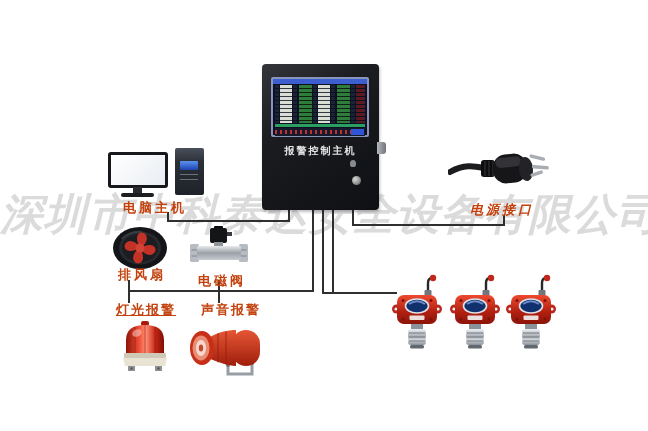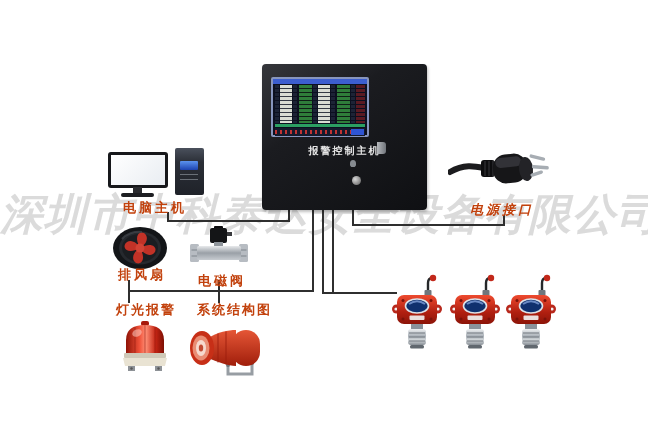--- a/index.html
+++ b/index.html
@@ -18,21 +18,21 @@
   
   .wire{position:absolute;background:#2f2f2f;z-index:2;}
 
   
   .label{position:absolute;z-index:4;font-weight:bold;font-size:13px;color:#c2410c;
          letter-spacing:3px;text-align:center;white-space:nowrap;}
 
   
   .panel{position:absolute;left:262px;top:64px;width:117px;height:146px;z-index:3;border-radius:4px;
          background:linear-gradient(145deg,#35363b 0%,#1b1c20 35%,#0f1013 100%);
-         box-shadow:1px 2px 3px rgba(0,0,0,.25);padding-left:48px;}
+         box-shadow:1px 2px 3px rgba(0,0,0,.25);}
   .latch{position:absolute;left:377px;top:142px;width:9px;height:12px;z-index:3;
          background:linear-gradient(90deg,#b5b8bc,#70747a);border-radius:0 3px 3px 0;}
   .screen{position:absolute;left:9px;top:13px;width:98px;height:60px;box-sizing:border-box;
           border:2px solid #8795bd;border-radius:2px;background:#0c1020;}
   .scr-title{height:5px;background:#3c5ecf;}
   .scr-table{display:flex;justify-content:space-between;height:38px;margin:1px 2px 0;}
   .scr-table i{display:block;height:100%;}
   .cd{width:4px;background:repeating-linear-gradient(to bottom,#1c2336 0 3px,#0c1020 3px 4px);}
   .cl{width:12px;background:repeating-linear-gradient(to bottom,#d9ddd3 0 3px,#343a44 3px 4px);}
   .cg{width:13px;background:repeating-linear-gradient(to bottom,#2f7d3a 0 3px,#0f1f16 3px 4px);}
@@ -202,35 +202,35 @@
     <rect x="20" y="2" width="17" height="15" rx="2" fill="#141517"></rect>
     <rect x="37" y="6" width="5" height="4" fill="#3a3b3e"></rect>
     <rect x="24" y="16" width="9" height="4" fill="#8f959b"></rect>
     <rect x="0" y="18" width="9" height="18" rx="1.5" fill="#b7bcc2"></rect>
     <rect x="49" y="18" width="9" height="18" rx="1.5" fill="#b7bcc2"></rect>
     <path d="M1.5 24 h6 M50.5 24 h6 M1.5 30 h6 M50.5 30 h6" stroke="#7f858c" stroke-width="1"></path>
     <rect x="7" y="20" width="44" height="14" rx="2" fill="url(#g-metal)"></rect>
   </svg>
   <div class="label" style="left:194px;top:272px;width:56px;">电磁阀</div>
 
-  <div class="label" style="left:112px;top:301px;width:68px;letter-spacing:2px;">灯光报警</div>
+  <div class="label" style="left:112px;top:301px;width:68px;letter-spacing:2px;text-decoration:underline;">灯光报警</div>
   <svg class="dev beacon" viewBox="0 0 54 54">
     <rect x="23" y="1" width="8" height="5" rx="2" fill="#a81a0c"></rect>
     <path d="M8 34 L8 20 Q8 5 27 5 Q46 5 46 20 L46 34 Z" fill="url(#g-beacon)"></path>
     <path d="M17 7 V33 M27 5 V33 M37 7 V33" stroke="#8c150a" stroke-width="1" opacity=".55"></path>
     <ellipse cx="19" cy="13" rx="5" ry="3.5" fill="#ffd9cf" opacity=".5" transform="rotate(-25 19 13)"></ellipse>
     <rect x="6" y="33" width="42" height="5" rx="1" fill="#cfc9b8"></rect>
     <path d="M5 38 H49 L47 46 H7 Z" fill="#e9e3d3"></path>
     <rect x="10" y="46" width="7" height="5" fill="#8d9196"></rect>
     <rect x="37" y="46" width="7" height="5" fill="#8d9196"></rect>
     <circle cx="13.5" cy="48.5" r="1.2" fill="#555"></circle>
     <circle cx="40.5" cy="48.5" r="1.2" fill="#555"></circle>
   </svg>
 
-  <div class="label" style="left:197px;top:301px;width:68px;letter-spacing:2px;">系统结构图</div>
+  <div class="label" style="left:197px;top:301px;width:68px;letter-spacing:2px;">声音报警</div>
   <svg class="dev horn" viewBox="0 0 80 56">
     <path d="M40 44 L40 52 L64 52 L64 40" stroke="#979da3" stroke-width="3" fill="none"></path>
     <circle cx="40" cy="43" r="2" fill="#6b7076"></circle>
     <circle cx="64" cy="41" r="2" fill="#6b7076"></circle>
     <path d="M20 16 C30 10 40 8 48 8 L48 44 C40 44 30 40 20 36 Z" fill="url(#g-horn)"></path>
     <path d="M30 11.5 V40.5 M38 9.5 V42.5" stroke="#9c1d0c" stroke-width="1.5" opacity=".55"></path>
     <rect x="44" y="8" width="28" height="36" rx="14" fill="url(#g-horn)"></rect>
     <ellipse cx="14" cy="26" rx="12" ry="17" fill="#c72f17"></ellipse>
     <ellipse cx="13" cy="26" rx="8.5" ry="12.5" fill="#e98d74"></ellipse>
     <ellipse cx="13" cy="26" rx="5" ry="8" fill="#f6d9ce"></ellipse>

